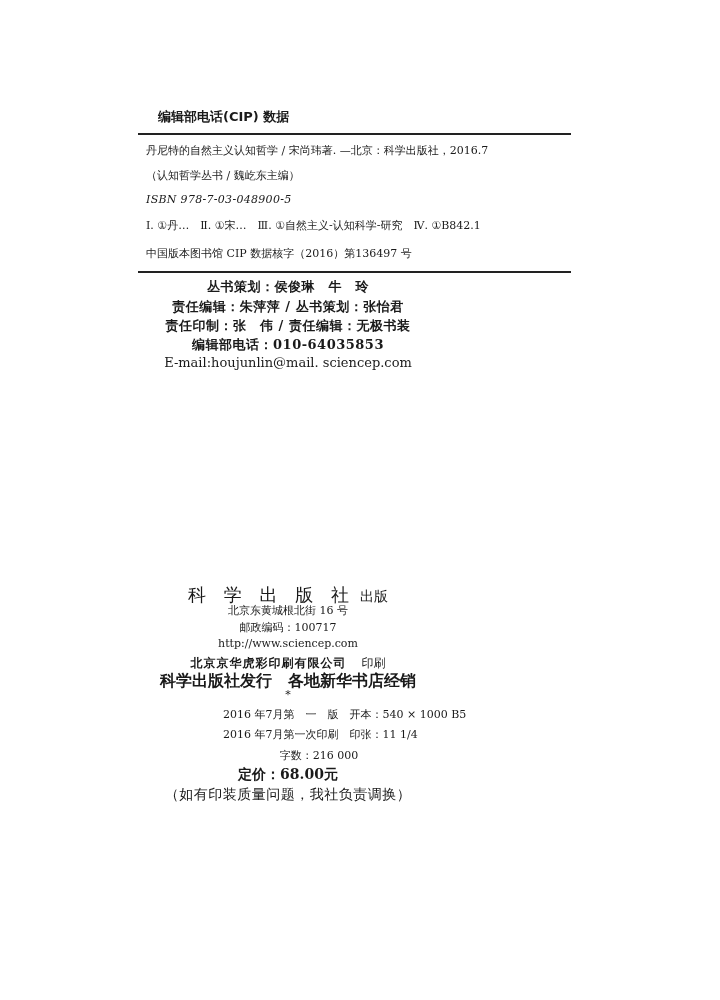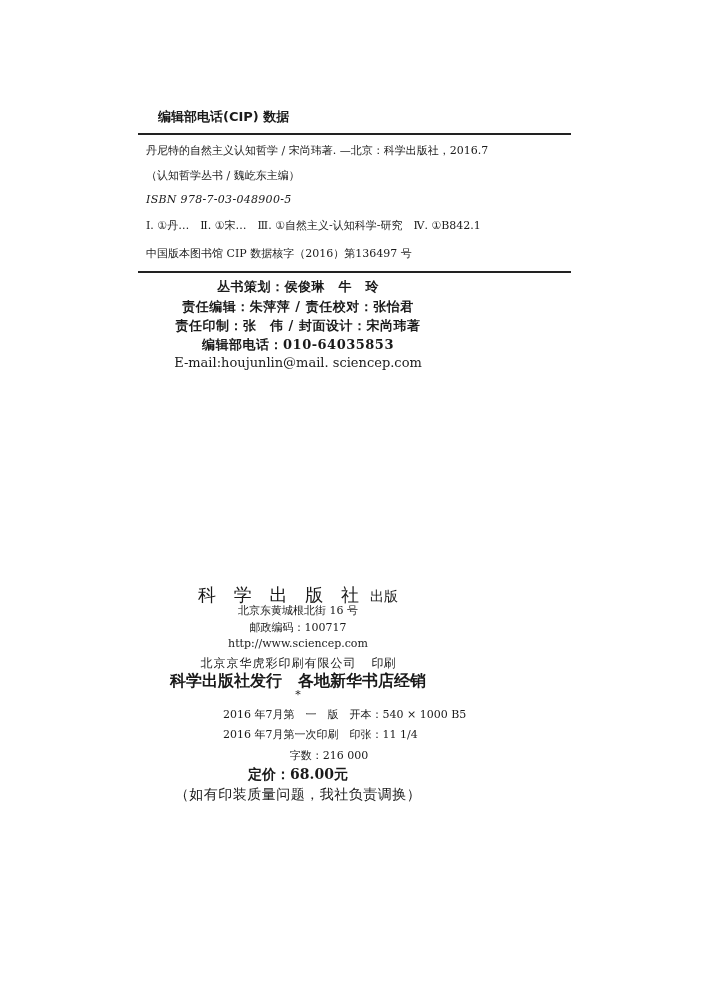--- a/index.html
+++ b/index.html
@@ -3,46 +3,46 @@
 <meta charset="utf-8">
 <style>
   html, body { margin: 0; padding: 0; background: #ffffff; }
   body { width: 720px; height: 1000px; position: relative; overflow: hidden;
          font-family: "DejaVu Serif", "Liberation Serif", serif; color: #1a1a1a; }
   .abs { position: absolute; white-space: nowrap; }
   .rule { position: absolute; height: 1.5px; background: #222; }
   .cip-title { left: 158px; top: 108px; font-family: "DejaVu Sans", "Liberation Sans", sans-serif;
                font-weight: bold; font-size: 13px; }
   .cip-line { left: 146px; font-size: 11px; }
-  .center { position: absolute; left: 10px; width: 576px; text-align: center; white-space: nowrap; }
+  .center { position: absolute; left: 0; width: 576px; text-align: center; white-space: nowrap; }
   .credits { font-size: 13px; font-weight: bold; letter-spacing: 0.5px; }
   .credits-light { font-size: 13px; }
   .pub { font-size: 11px; }
   .pub-big { font-size: 18px; letter-spacing: 6px; }
-  .bold { font-weight: normal; }
+  .bold { font-weight: bold; }
   .price { font-size: 14px; font-weight: bold; }
   .note { font-size: 14px; letter-spacing: 0.5px; }
 </style>
 </head>
 <body>
 
 <div class="abs cip-title">编辑部电话(CIP) 数据</div>
 <div class="rule" style="left:138px; top:133px; width:433px;"></div>
 
 <div class="abs cip-line" style="top:143px;">丹尼特的自然主义认知哲学 / 宋尚玮著. —北京：科学出版社，2016.7</div>
 <div class="abs cip-line" style="top:168px;">（认知哲学丛书 / 魏屹东主编）</div>
 <div class="abs cip-line" style="top:193px; letter-spacing:0.3px;font-style:italic;">ISBN 978-7-03-048900-5</div>
 <div class="abs cip-line" style="top:218px;">Ⅰ. ①丹…　Ⅱ. ①宋…　Ⅲ. ①自然主义-认知科学-研究　Ⅳ. ①B842.1</div>
 <div class="abs cip-line" style="top:246px;">中国版本图书馆 CIP 数据核字（2016）第136497 号</div>
 
 <div class="rule" style="left:138px; top:271px; width:433px;"></div>
 
 <div class="center credits" style="top:278px;">丛书策划：侯俊琳　牛　玲</div>
-<div class="center credits" style="top:298px;">责任编辑：朱萍萍 / 责任校对：张怡君</div>
-<div class="center credits" style="top:317px;">责任印制：张　伟 / 封面设计：宋尚玮著</div>
+<div class="center credits" style="top:298px;">责任编辑：朱萍萍 / 丛书策划：张怡君</div>
+<div class="center credits" style="top:317px;">责任印制：张　伟 / 责任编辑：无极书装</div>
 <div class="center credits" style="top:336px;">编辑部电话：010-64035853</div>
 <div class="center credits-light" style="top:355px;">E-mail:houjunlin@mail. sciencep.com</div>
 
 <div class="center" style="top:583px;">
   <span class="pub-big">科 学 出 版 社</span>
   <span style="font-size:14px;">出版</span>
 </div>
 <div class="center pub" style="top:603px;">北京东黄城根北街 16 号</div>
 <div class="center pub" style="top:620px;text-align:center;">邮政编码：100717</div>
 <div class="center pub" style="top:637px;">http://www.sciencep.com</div>

